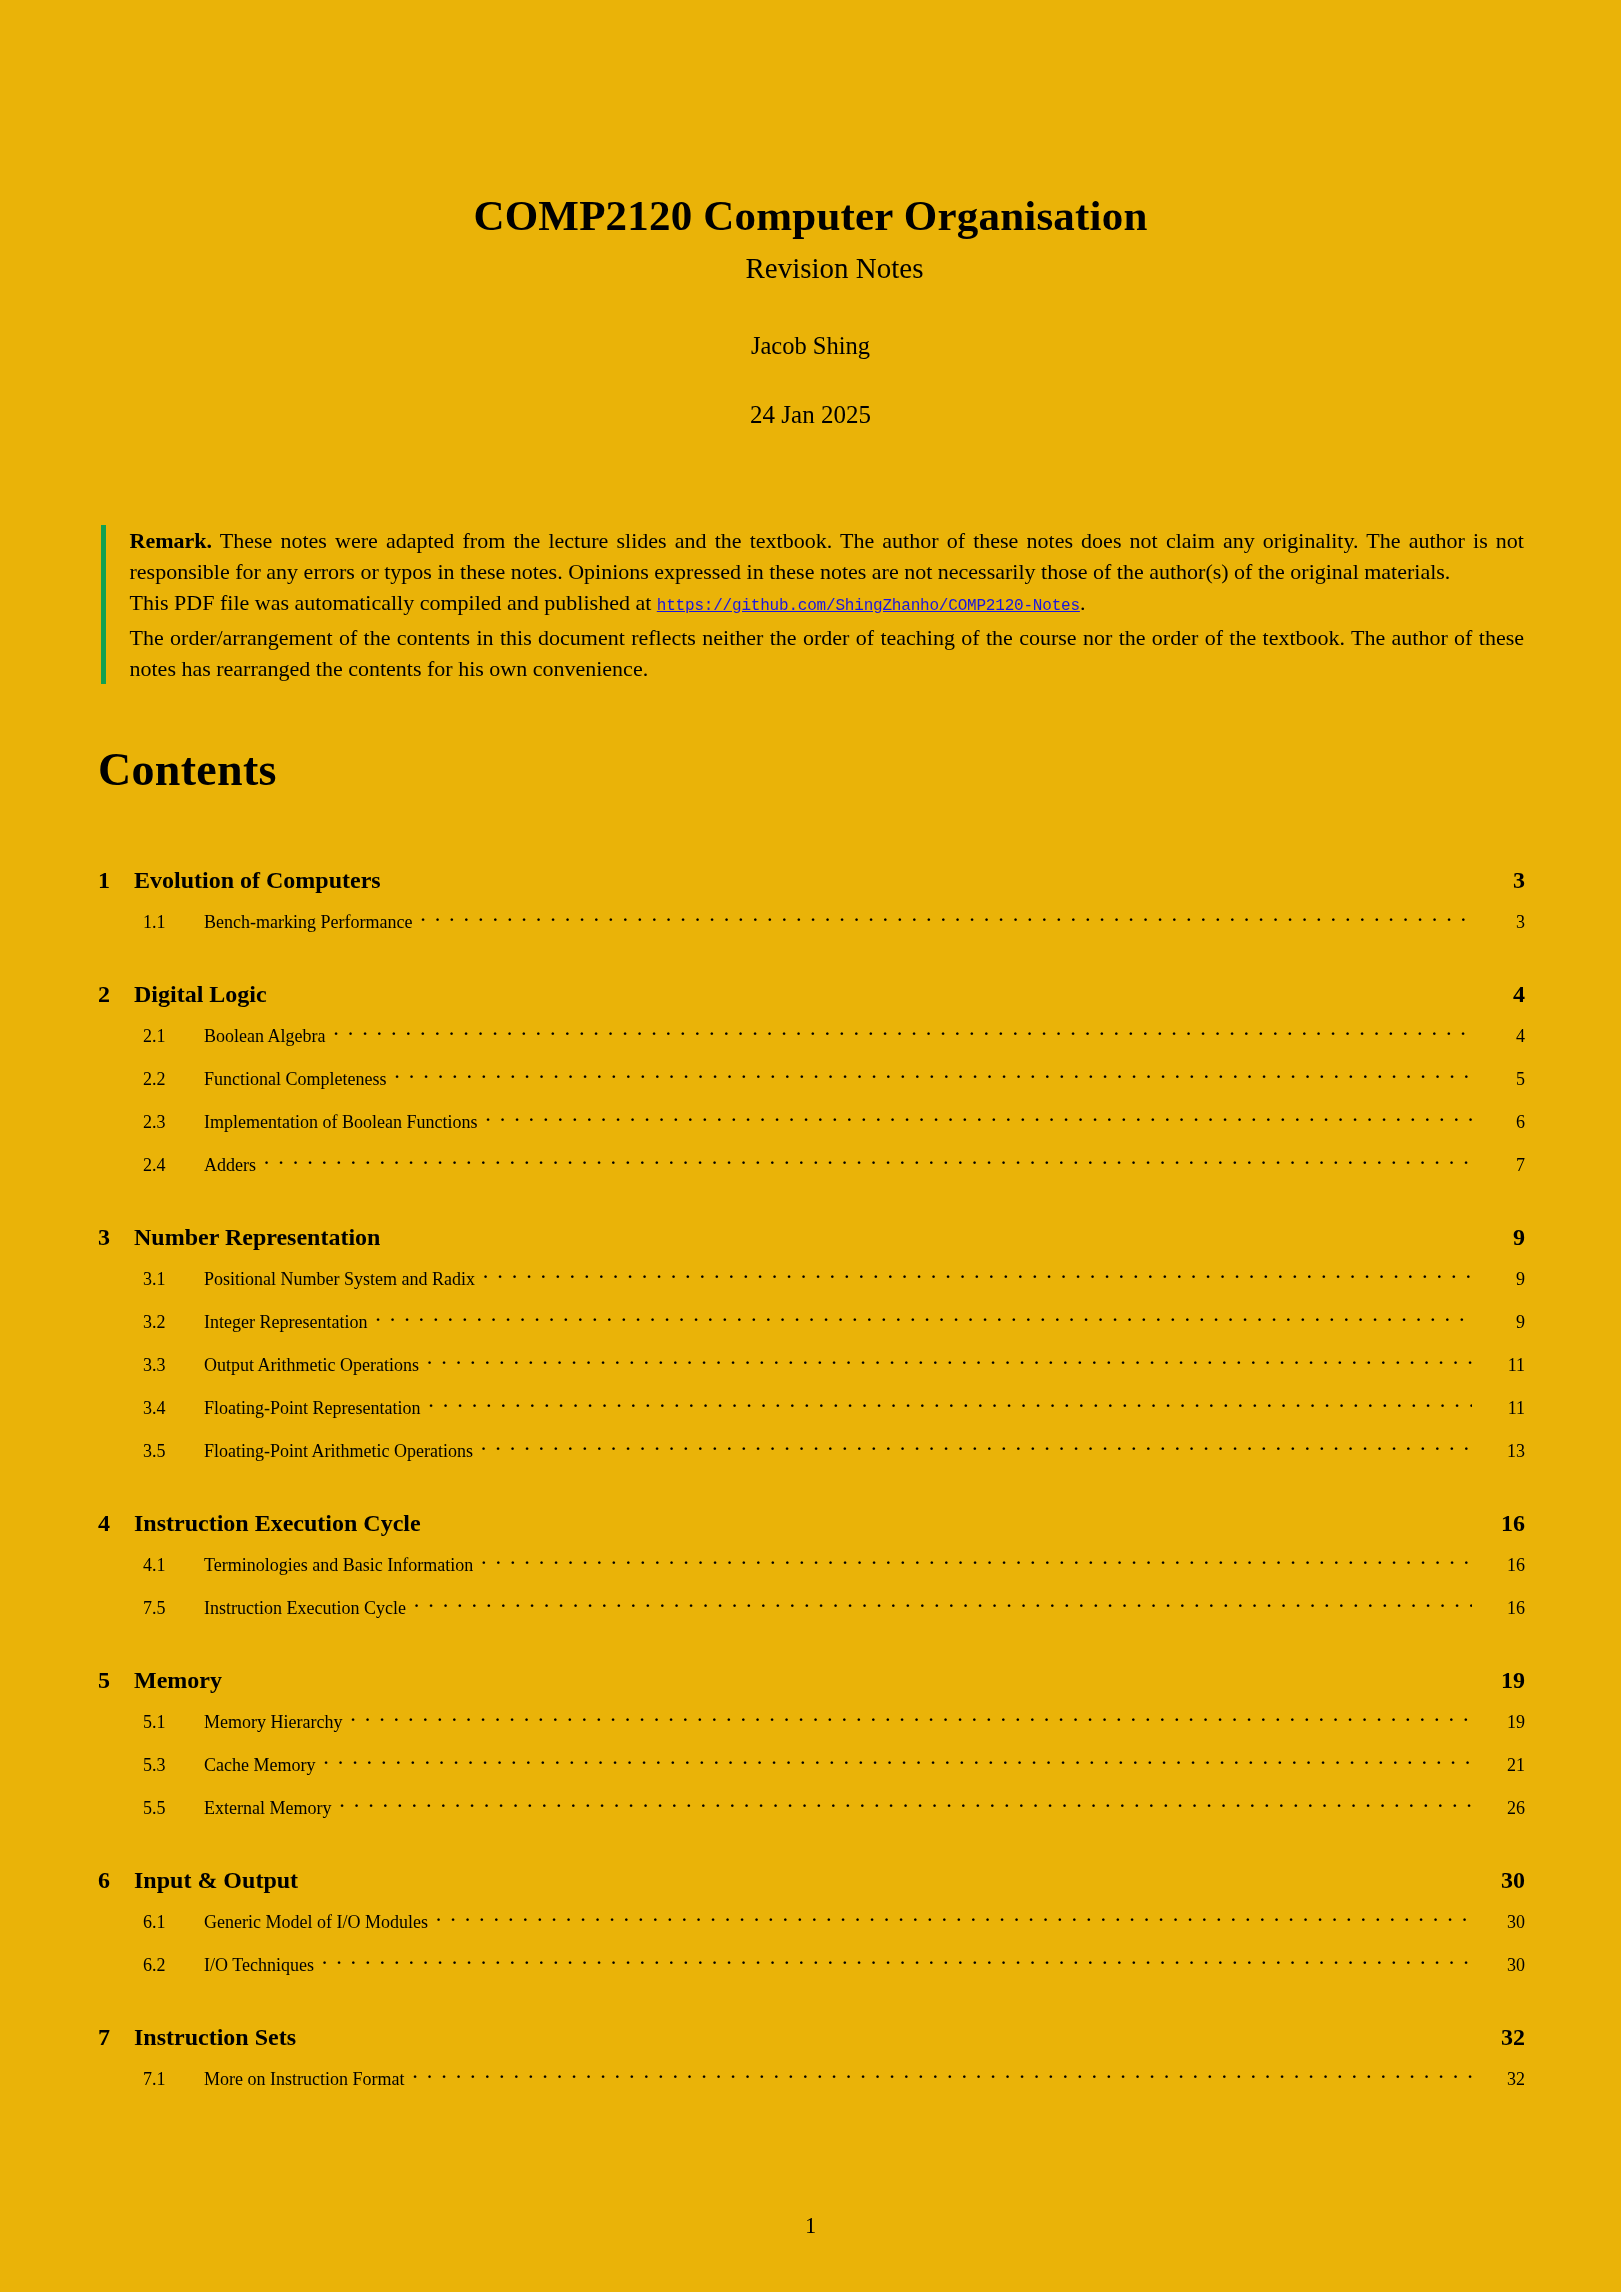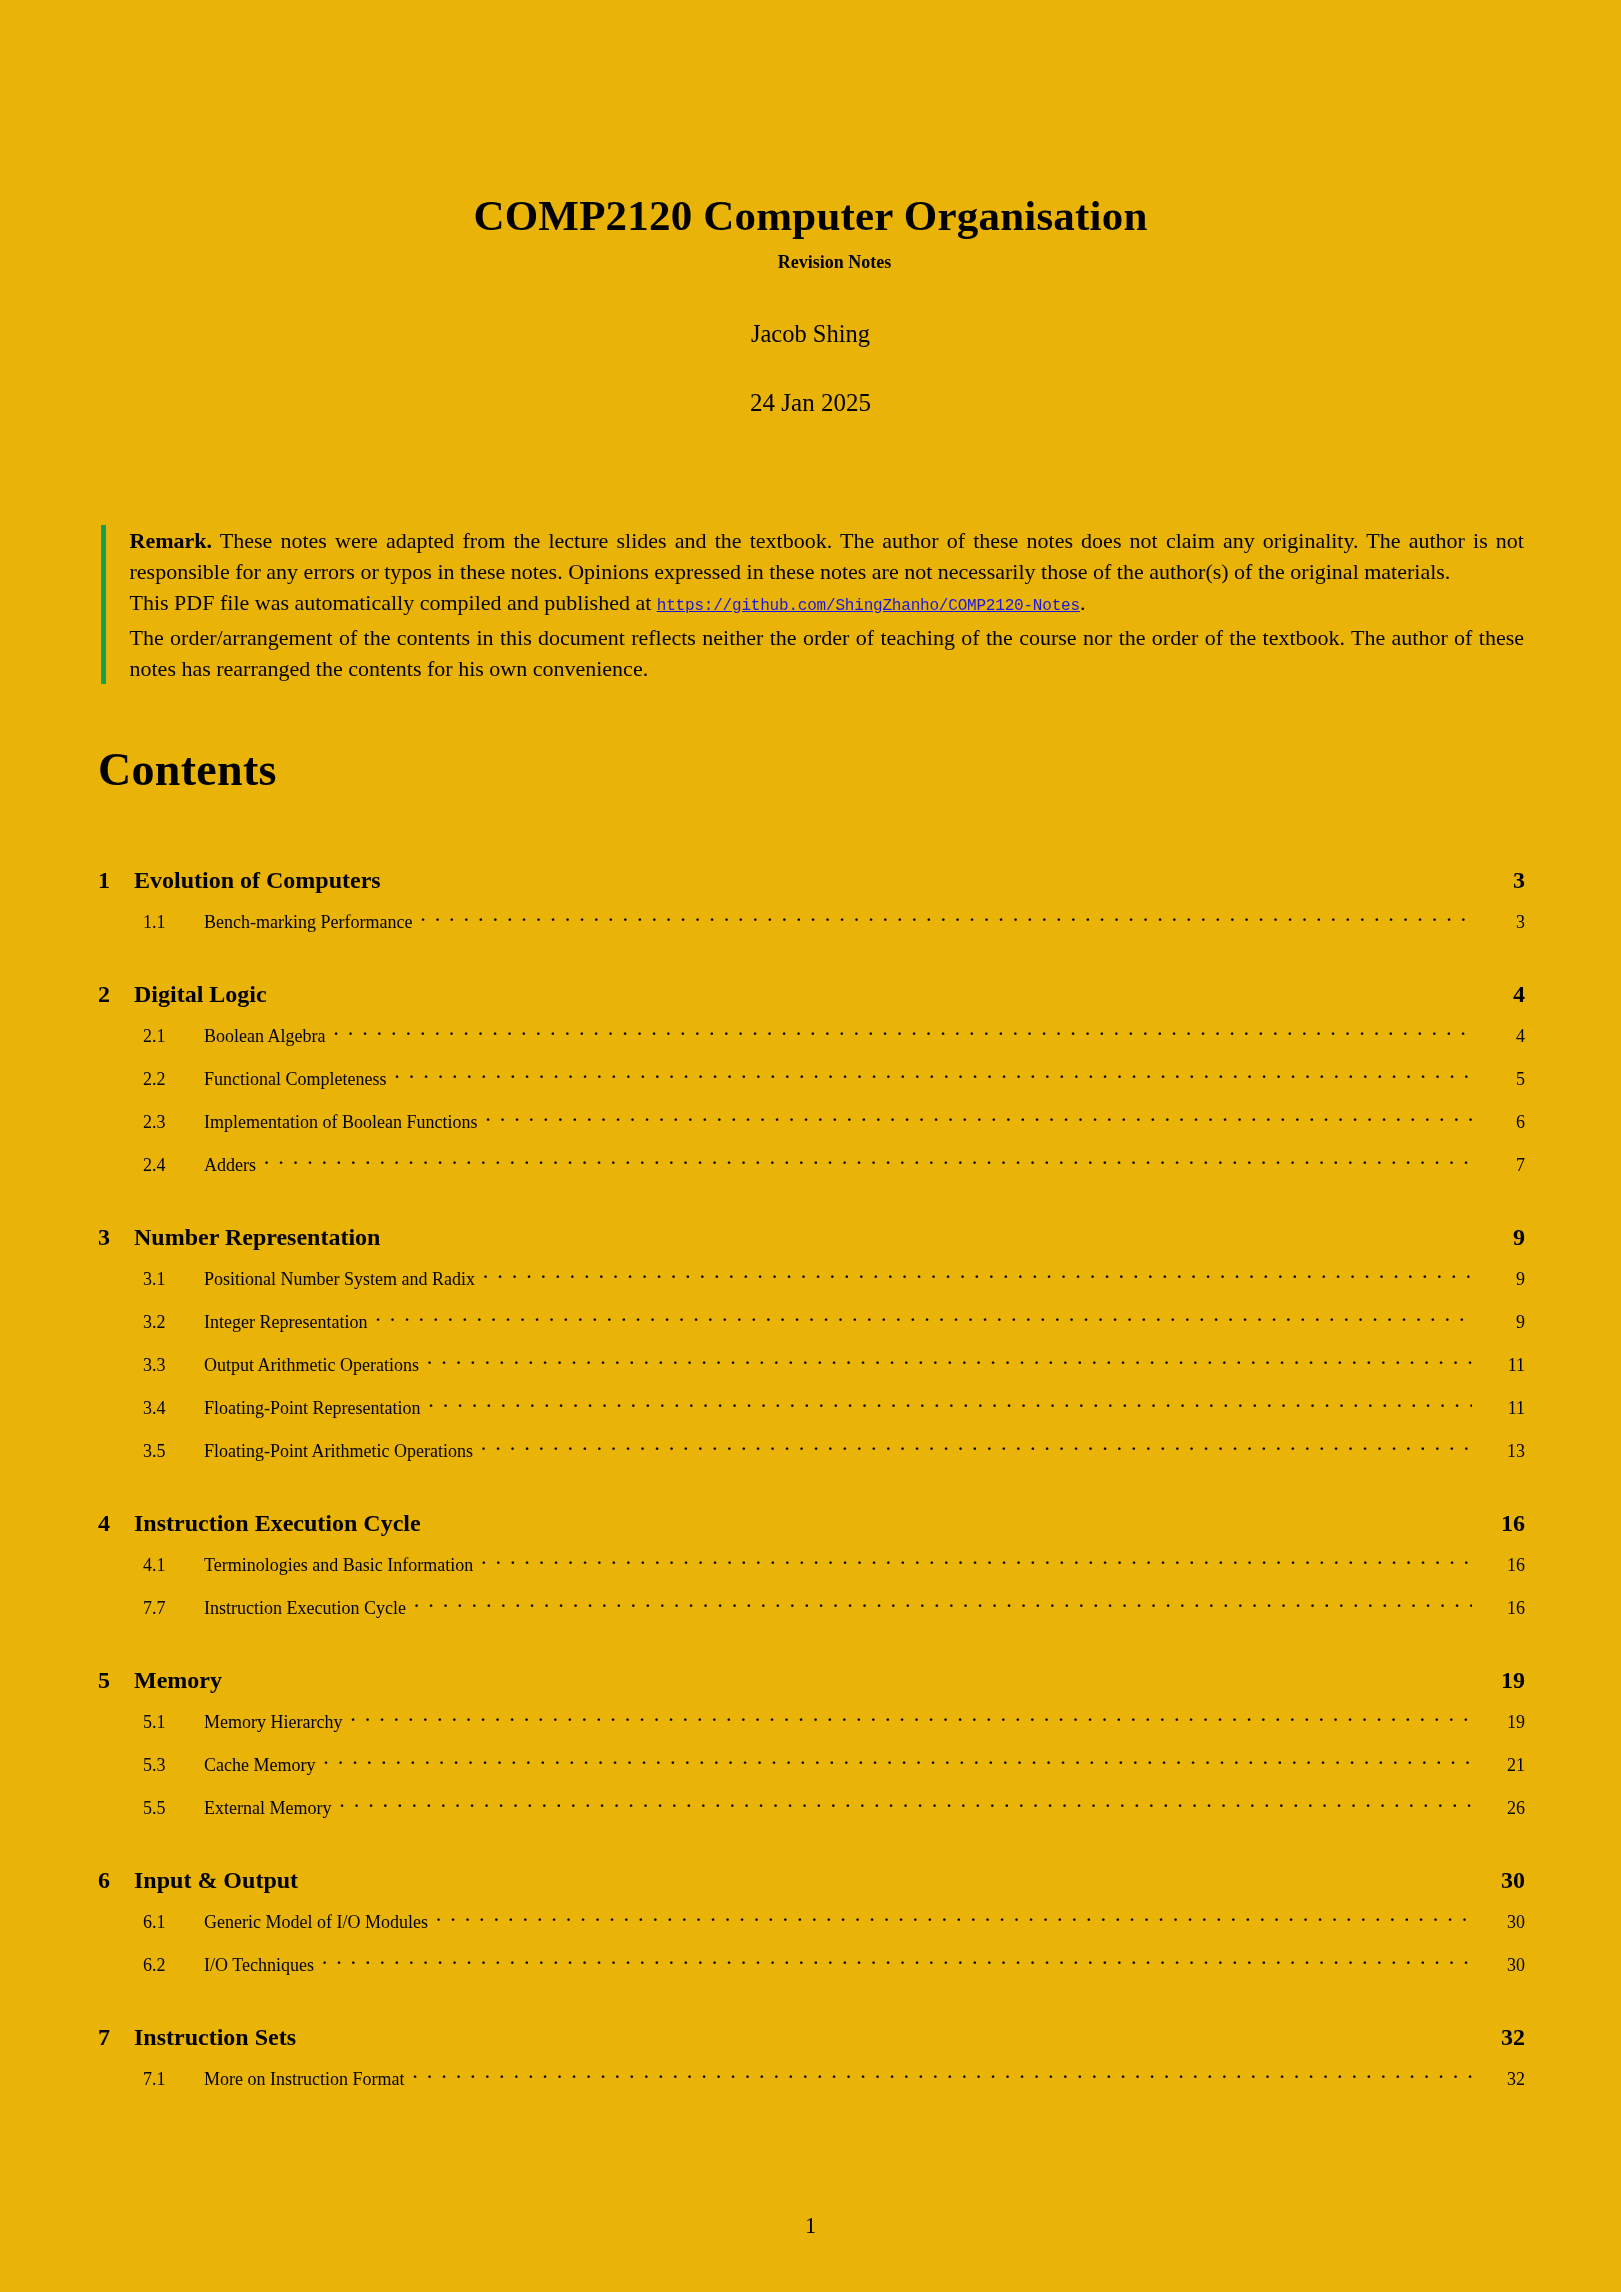--- a/index.html
+++ b/index.html
@@ -32,22 +32,22 @@
     width: 1621px;
     text-align: center;
   }
   .doc-title {
     font-size: 43px;
     font-weight: bold;
     letter-spacing: 0.2px;
     line-height: 1.12;
   }
   .doc-subtitle {
-    font-size: 18px;
-    font-weight: bold;
+    font-size: 29px;
+    font-weight: normal;
     margin-top: 11.8px;
     line-height: 1.15;
     margin-left: 48px;
   }
   .doc-author {
     font-size: 24.5px;
     font-weight: normal;
     margin-top: 47px;
   }
   .doc-date {
@@ -302,21 +302,21 @@
           <span class="toc-dots"></span>
           <span class="toc-page">16</span>
         </div>
         <div class="toc-row row-l2">
           <span class="toc-num">4.1</span>
           <span class="toc-label">Terminologies and Basic Information</span>
           <span class="toc-dots"></span>
           <span class="toc-page">16</span>
         </div>
         <div class="toc-row row-l2">
-          <span class="toc-num">7.7</span>
+          <span class="toc-num">7.5</span>
           <span class="toc-label">Instruction Execution Cycle</span>
           <span class="toc-dots"></span>
           <span class="toc-page">16</span>
         </div>
       </div>
       <div class="toc-section">
         <div class="toc-row row-l1">
           <span class="toc-num">5</span>
           <span class="toc-label">Memory</span>
           <span class="toc-dots"></span>

